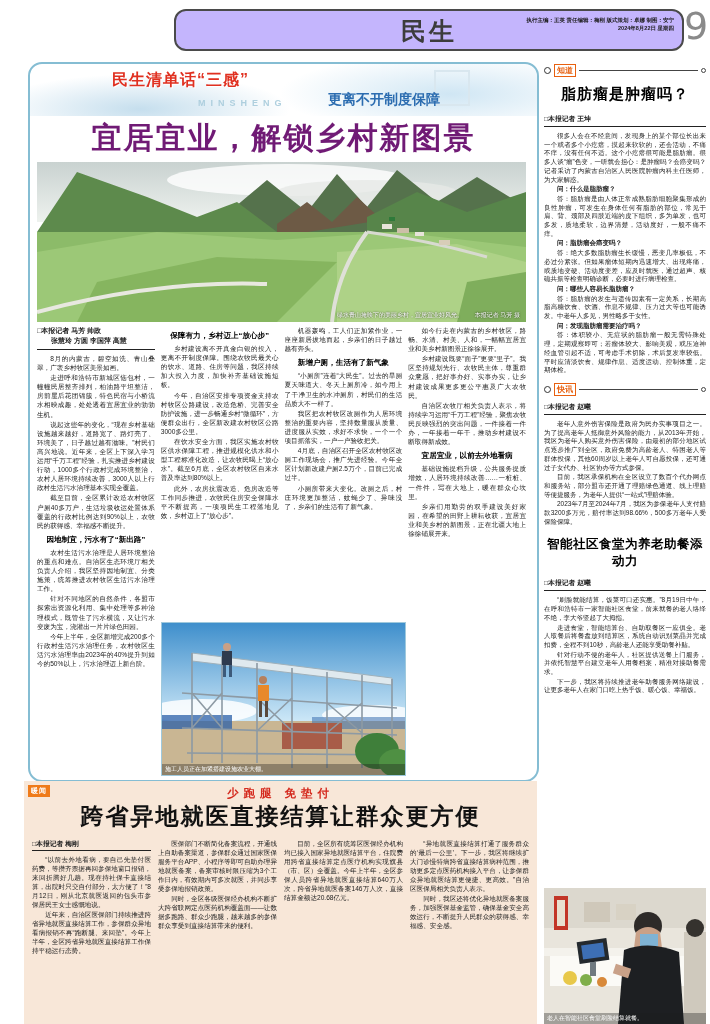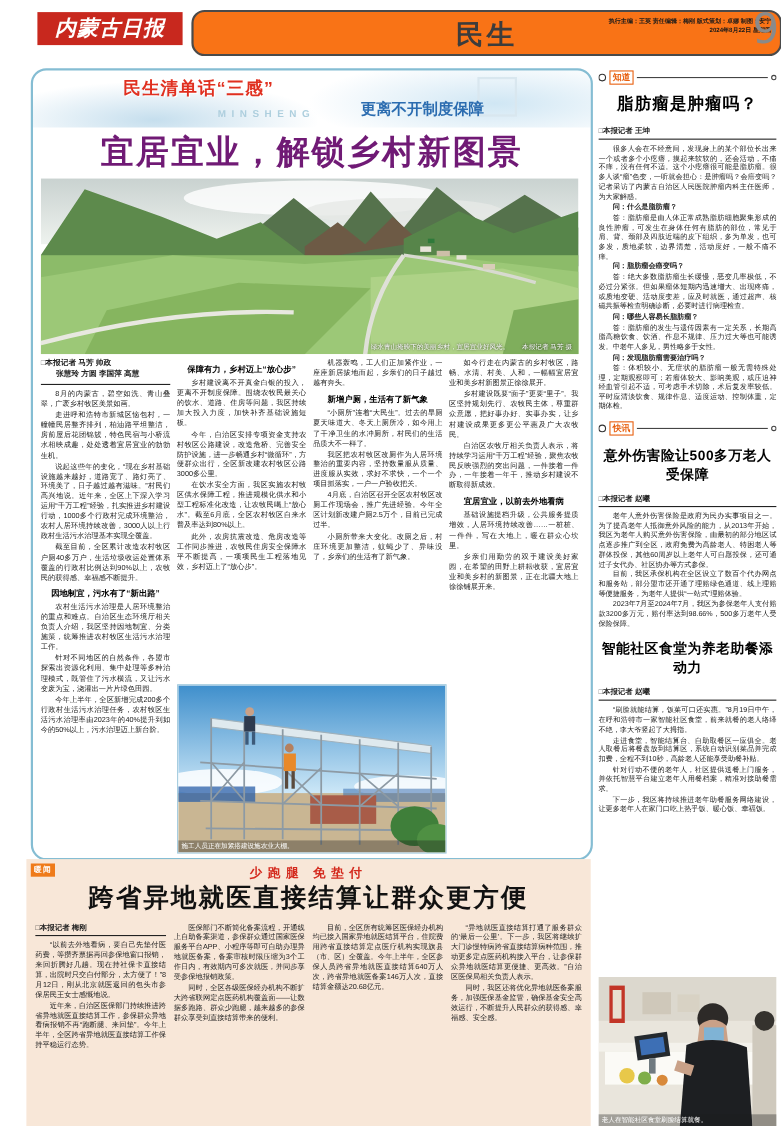--- a/index.html
+++ b/index.html
@@ -3,21 +3,21 @@
 <meta charset="utf-8">
 <style>
   html,body{margin:0;padding:0;background:#cfcfcf;}
   .page{position:relative;width:710px;height:1024px;background:#fff;overflow:hidden;
         font-family:"Liberation Sans",sans-serif;color:#222;outline:1px solid #b5b5b5;}
   
   .masthead-logo{position:absolute;left:34px;top:11px;width:132px;height:30px;background:#c8281e;
         color:#fff;font-weight:bold;font-style:italic;font-size:19px;line-height:30px;text-align:center;
         letter-spacing:1px;font-family:"DejaVu Serif",serif;}
   .section-box{position:absolute;left:174px;top:9px;width:506px;height:38px;border:2px solid #4a4a4a;
-        border-radius:12px;background:#f97316;padding-left:27px;}
+        border-radius:12px;background:#c4b5fd;}
   .section-title{position:absolute;left:0;right:0;top:4px;text-align:center;font-size:25px;
         letter-spacing:3px;color:#3c3c3c;font-weight:bold;}
   .credits{position:absolute;right:8px;top:5px;text-align:right;font-size:5.5px;line-height:8px;color:#1a1a1a;font-weight:bold;}
   .page-num{position:absolute;left:684px;top:4px;font-size:38px;color:#8a8a8a;font-family:"DejaVu Sans",sans-serif;}
   
   .feature{position:absolute;left:28px;top:62px;width:507px;height:716px;border:2px solid #85bdd3;
         border-radius:14px;background:#fff;overflow:hidden;}
   .banner{position:absolute;left:0;top:0;width:100%;height:52px;overflow:hidden;}
   .wash{position:absolute;border-radius:50%;}
   .wash.w1{left:-40px;top:10px;width:300px;height:70px;background:radial-gradient(closest-side,rgba(140,190,220,.5),rgba(140,190,220,0));}
@@ -68,21 +68,20 @@
   .b-cols{position:absolute;left:8px;right:8px;top:58px;bottom:0;display:flex;gap:7px;}
   .bcol{flex:1;overflow:hidden;font-size:6.6px;line-height:9px;}
   .b-byline{font-size:6.8px;font-weight:bold;border-bottom:1.5px solid #222;padding-bottom:2px;margin-bottom:4px;text-indent:0;}
   svg{display:block;}
 </style>
 </head>
 <body>
 
 <div class="page">
 
-  <div class="masthead-logo">内蒙古日报</div>
   <div class="section-box">
     <div class="section-title">民生</div>
     <div class="credits">
       <div>执行主编：王英 责任编辑：梅刚 版式策划：卓娜 制图：安宁</div>
       <div>2024年8月22日 星期四</div>
     </div>
   </div>
   <div class="page-num">9</div>
 
   <section class="feature">
@@ -241,21 +240,20 @@
           <p class="q">问：发现脂肪瘤需要治疗吗？</p>
           <p>答：体积较小、无症状的脂肪瘤一般无需特殊处理，定期观察即可；若瘤体较大、影响美观，或压迫神经血管引起不适，可考虑手术切除，术后复发率较低。平时应清淡饮食、规律作息、适度运动、控制体重，定期体检。</p>
         </div>
 
       <div class="marker">
         <span class="ring"></span>
         <span class="label">快讯</span>
         <span class="rule"></span>
         <span class="dot"></span>
       </div>
-      <div class="sb-title2">意外伤害险让500多万老人受保障</div>
       <div class="sb-byline">□本报记者 赵曦</div>
       <div class="sb-text">
           <p>老年人意外伤害保险是政府为民办实事项目之一。为了提高老年人抵御意外风险的能力，从2013年开始，我区为老年人购买意外伤害保险，由最初的部分地区试点逐步推广到全区，政府免费为高龄老人、特困老人等群体投保，其他60周岁以上老年人可自愿投保，还可通过子女代办、社区协办等方式参保。</p>
           <p>目前，我区承保机构在全区设立了数百个代办网点和服务站，部分盟市还开通了理赔绿色通道、线上理赔等便捷服务，为老年人提供“一站式”理赔体验。</p>
           <p>2023年7月至2024年7月，我区为参保老年人支付赔款3200多万元，赔付率达到98.66%，500多万老年人受保险保障。</p>
         </div>
 
       <div class="sb-title2">智能社区食堂为养老助餐添动力</div>
       <div class="sb-byline">□本报记者 赵曦</div>
       <div class="sb-text">

